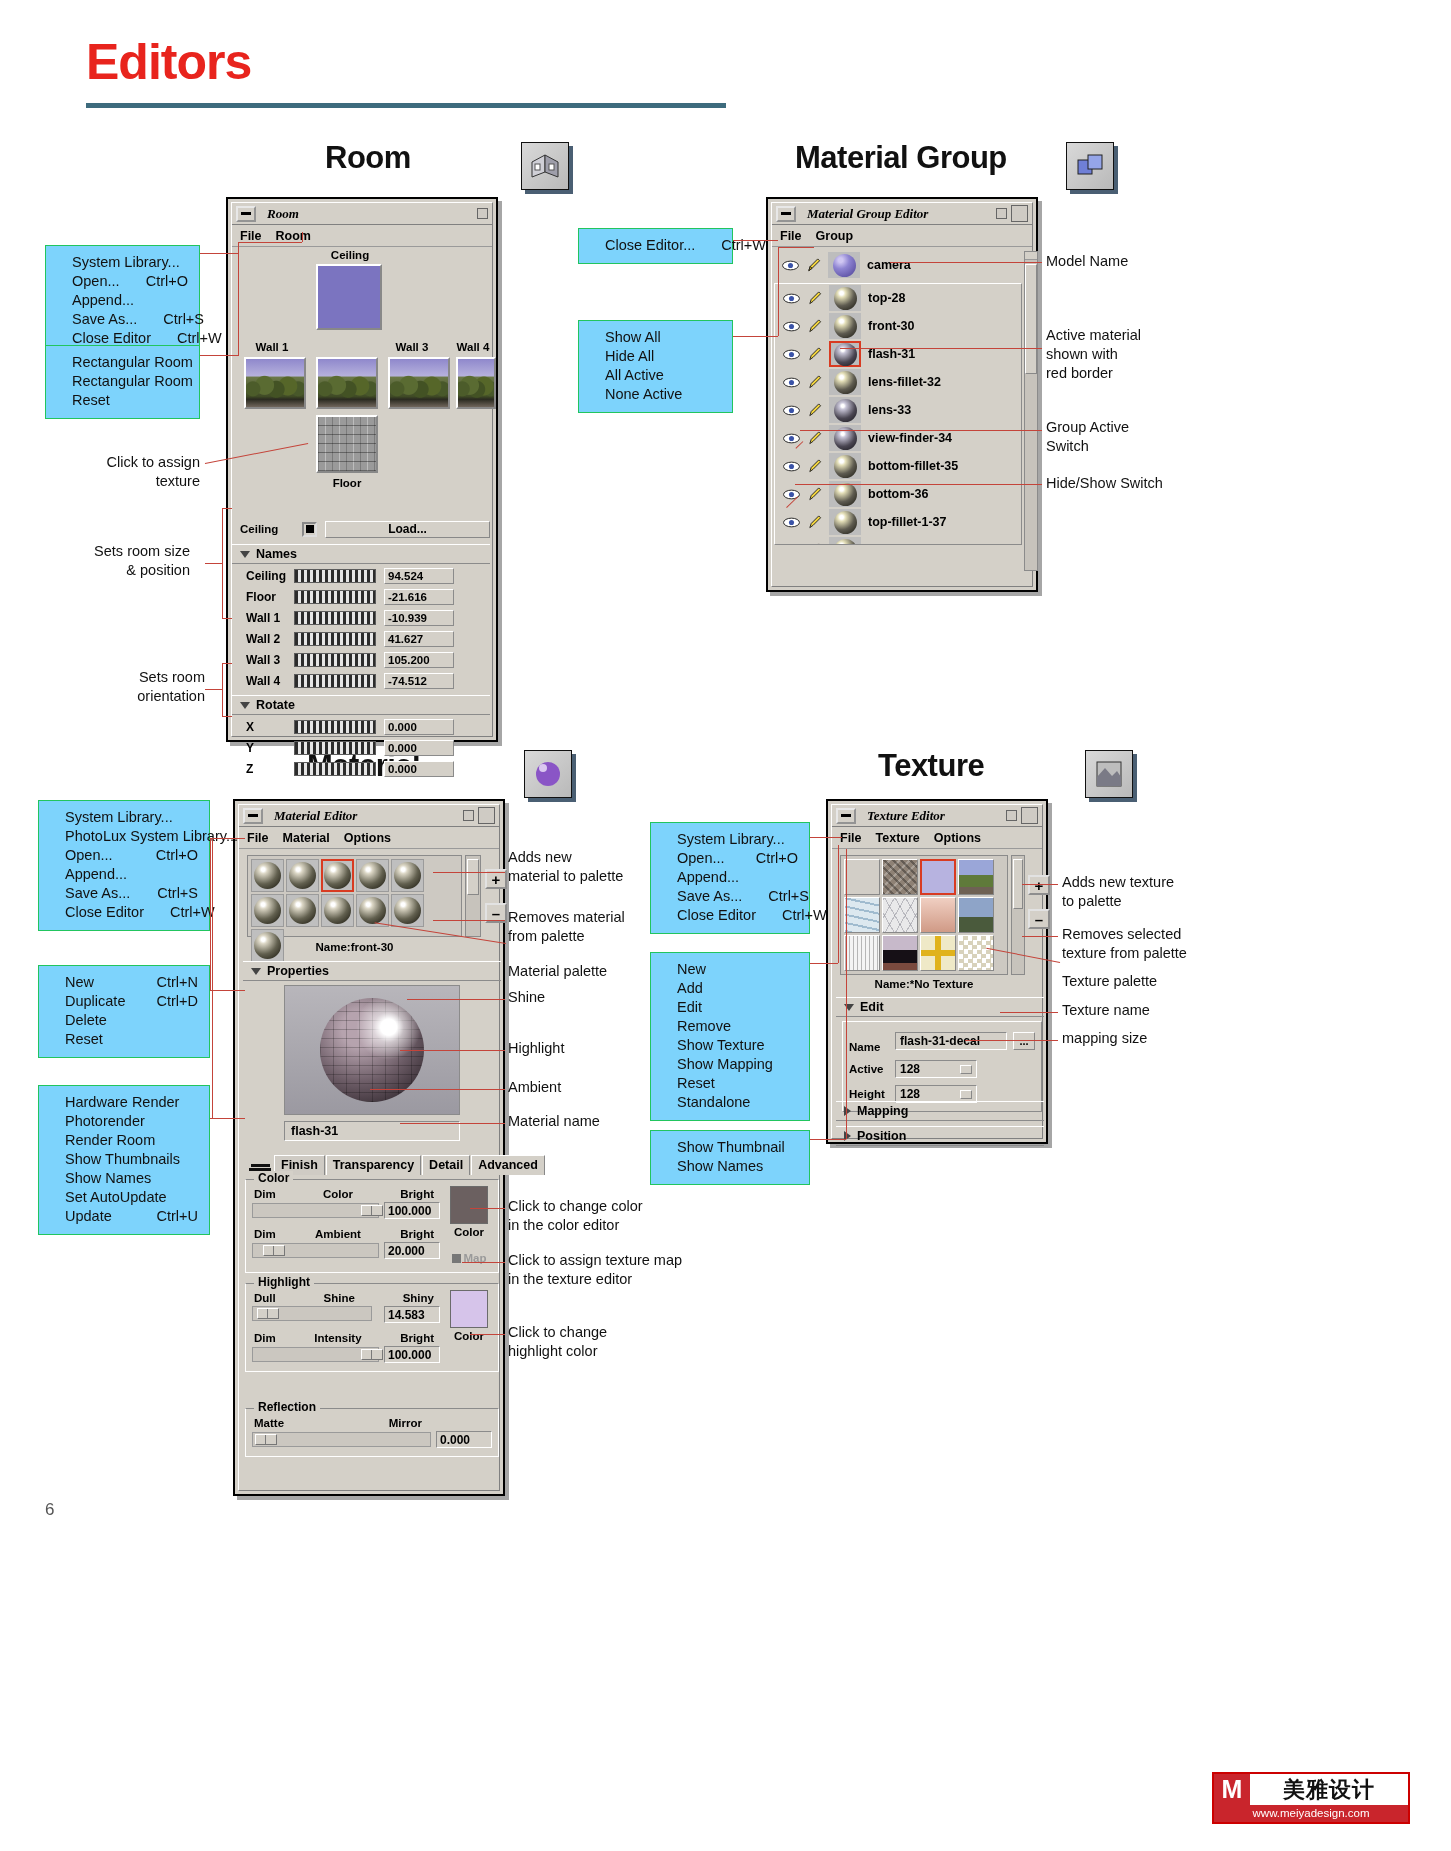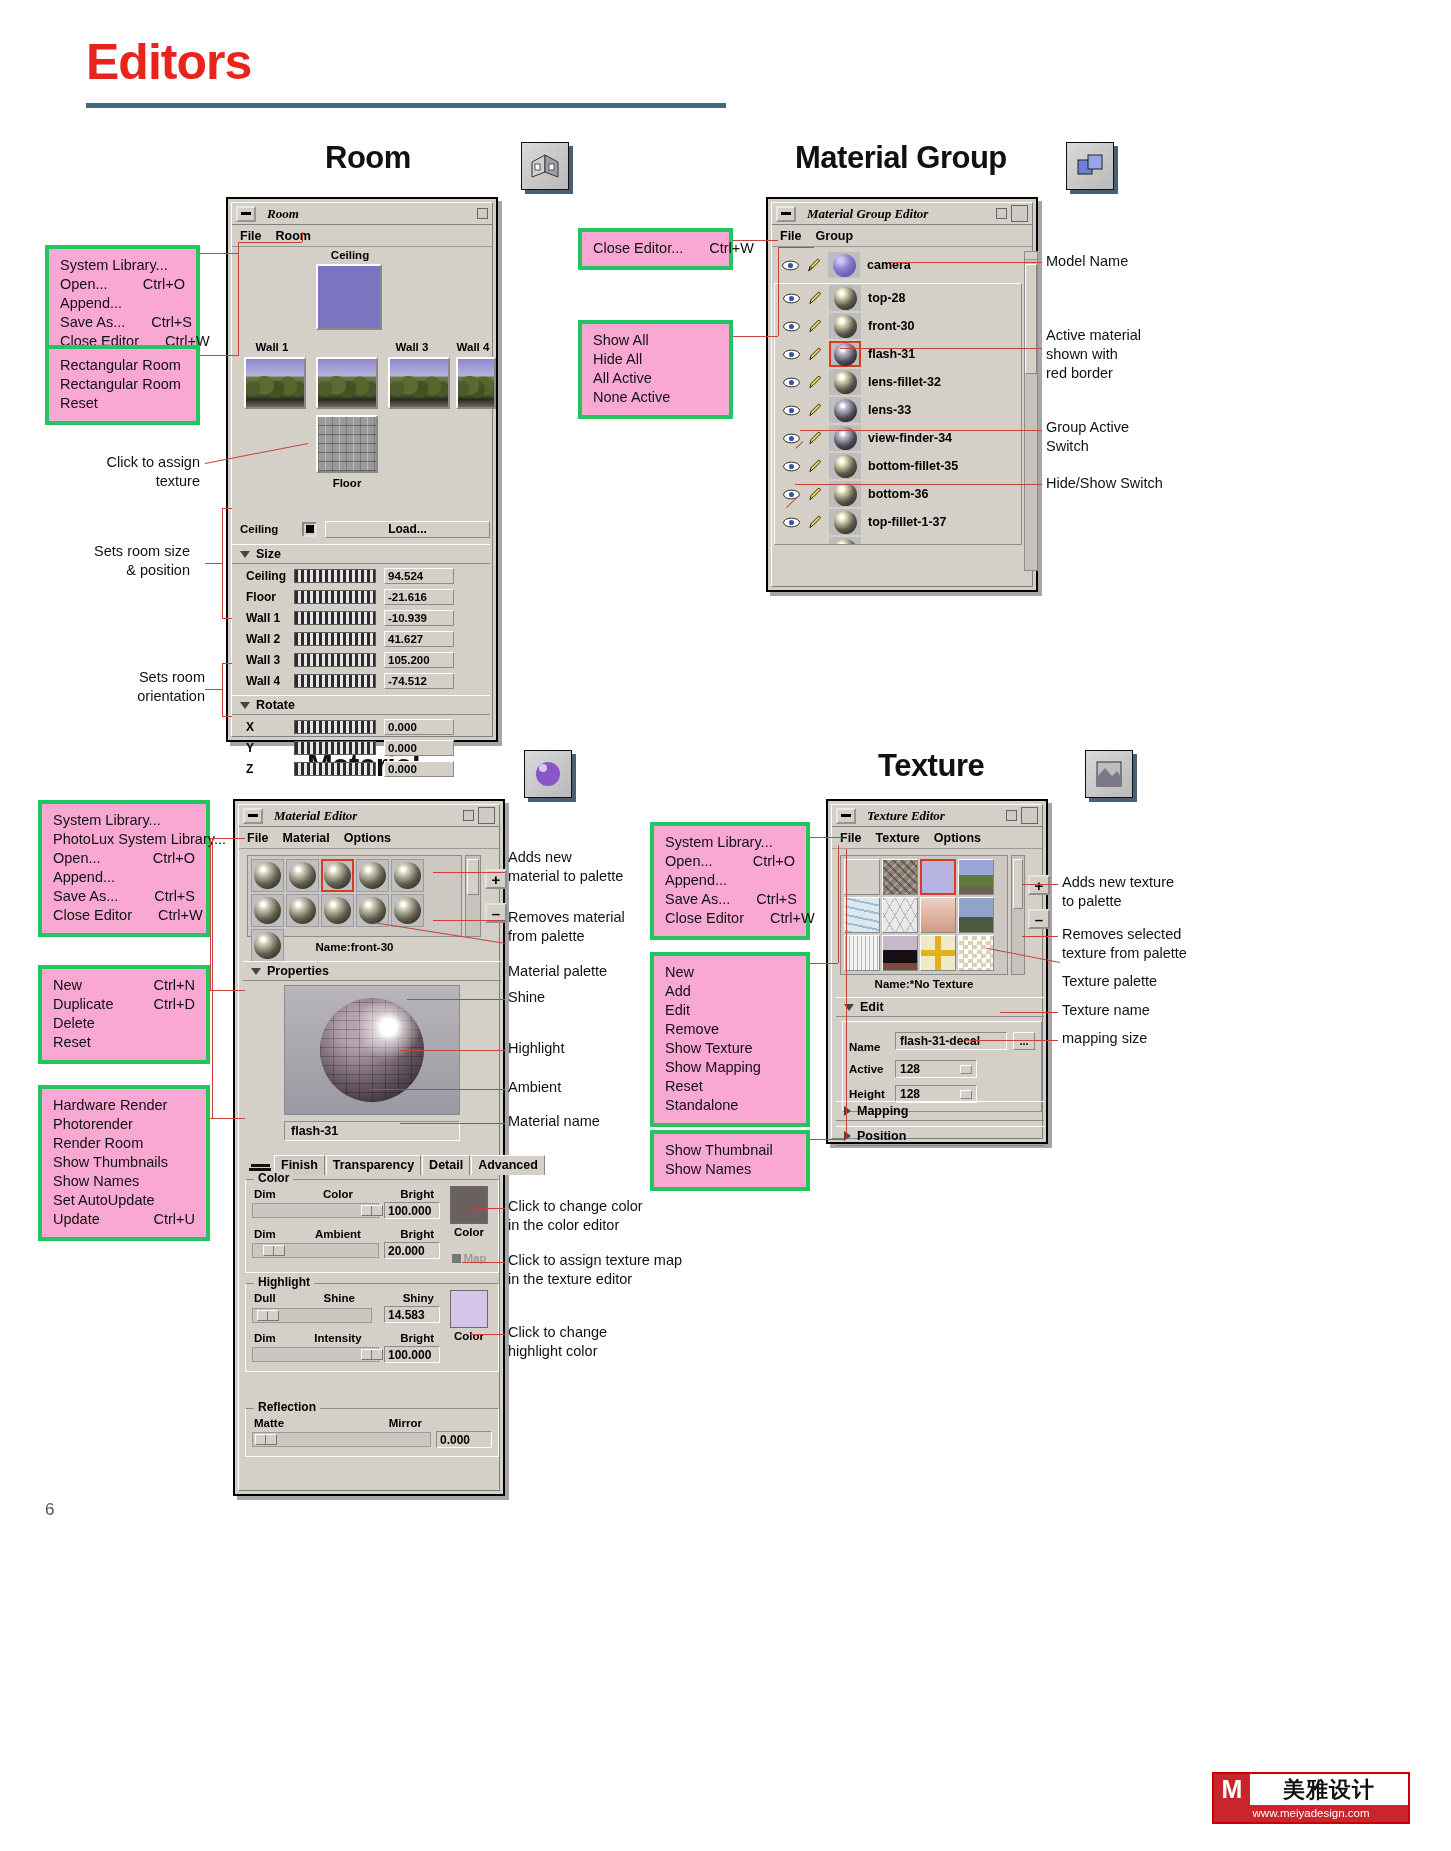--- a/index.html
+++ b/index.html
@@ -130,22 +130,22 @@
   }
   .mg-sphere.cam { background:radial-gradient(circle at 33% 27%, #cfc6f2 0 10%, #8e84d2 38%, #4b3f93 100%); }
   .mg-sphere.lens { background:radial-gradient(circle at 38% 30%, #fff 0 7%, #c9c6d8 16%, #4a4652 58%, #141318 100%); }
   .mg-name { font-size:12.5px; font-weight:bold; color:#000; }
   .mg-active-box { border:2px solid #d83b22; padding:0; }
   .eye-ic { width:17px;height:11px; }
   .pencil-ic { width:15px;height:16px; }
 
   
   .callout {
-    border:4px solid #22c55e; background:#f9a8d4;
-    padding:7px 11px 8px 11px;
+    border:1px solid #22c55e; background:#7dd3fc;
+    padding:7px 11px 8px 26px;
     font-family:"Liberation Sans", sans-serif;
   }
   .callout .ci {
     display:flex; justify-content:space-between; font-size:14.5px; color:#111;
     line-height:19px; white-space:pre;
   }
   .callout .ci .key { margin-right:26px; }
   .callout .ci .acc { color:#111; }
 
   .note { font-size:14.5px; color:#111; line-height:19px; }
@@ -290,21 +290,21 @@
     <div class="abs" style="left:4px;top:319px;width:258px;height:22px;display:flex;align-items:center;gap:8px;">
       <span class="small-lbl" style="width:62px;padding-left:8px;">Ceiling</span>
       <span style="width:15px;height:15px;border:2px inset #ddd;background:#d4d0c8;display:flex;align-items:center;justify-content:center;">
         <i style="width:8px;height:8px;background:#000;display:block;"></i>
       </span>
       <span style="flex:1;height:17px;border:1px solid #fff;border-right-color:#888;border-bottom-color:#888;background:#d4d0c8;display:flex;align-items:center;justify-content:center;font-size:12px;font-weight:bold;color:#000;">Load...</span>
     </div>
 
     <div class="abs disclosure" style="left:4px;top:345px;width:258px;">
       <span class="tri"></span>
-      <span>Size</span>
+      <span>Names</span>
     </div>
     <div class="abs" style="left:4px;top:366px;width:258px;">
       <div class="row">
           <span class="row-lbl">Ceiling</span>
           <span class="slider"></span>
           <span class="numbox">94.524</span>
         </div>
       <div class="row">
           <span class="row-lbl">Floor</span>
           <span class="slider"></span>
@@ -727,21 +727,21 @@
     <div class="abs" style="left:0;top:470px;width:266px;">
       <div class="group-box">
         <span class="gb-title">Highlight</span>
         <div style="display:flex;gap:6px;">
           <div style="flex:1;">
             <div style="display:flex;justify-content:space-between;padding:2px 6px 2px 2px;">
               <span class="small-lbl">Dull</span>
               <span class="small-lbl">Shine</span>
               <span class="small-lbl">Shiny</span>
             </div>
-            <div style="display:flex;align-items:flex-end;gap:12px;">
+            <div style="display:flex;align-items:flex-start;gap:12px;">
               <span class="trough" style="flex:1;">
                   <span class="thumb" style="left:3%;"></span>
                 </span>
               <span style="width:56px;height:17px;border:1px solid #8b8b8b;border-right-color:#fff;border-bottom-color:#fff;background:#d4d0c8;font-size:12px;font-weight:bold;display:flex;align-items:center;padding-left:3px;color:#000;">14.583</span>
             </div>
             <div style="display:flex;justify-content:space-between;padding:9px 6px 2px 2px;">
               <span class="small-lbl">Dim</span>
               <span class="small-lbl">Intensity</span>
               <span class="small-lbl">Bright</span>
             </div>

